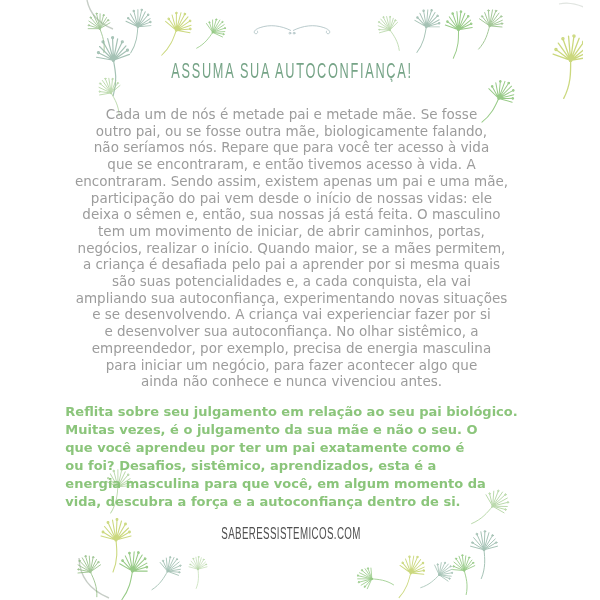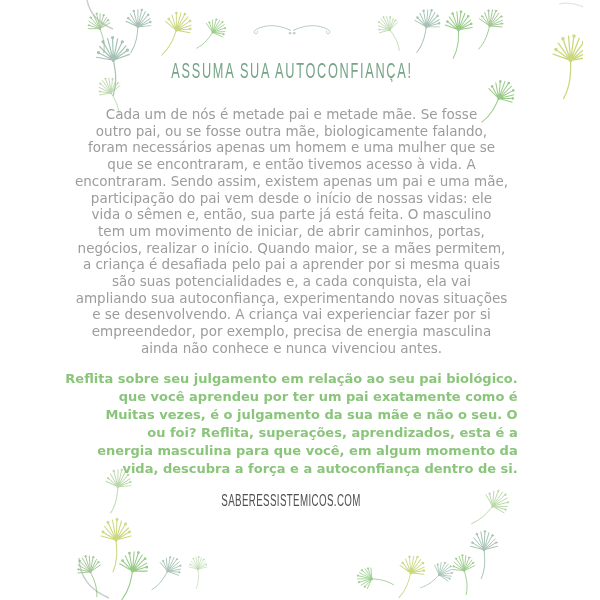--- a/index.html
+++ b/index.html
@@ -19,21 +19,21 @@
     letter-spacing:2px;text-transform:uppercase;
     transform:scale(.85,1.5);transform-origin:center;
     font-family:"Liberation Sans",sans-serif;white-space:nowrap;
   }
   .body-text{
     margin-top:24px;display:flex;flex-direction:column;align-items:center;
     font-size:13.5px;line-height:16.7px;
   }
   .body-text .tline{white-space:nowrap;}
   .reflection{
-    margin-top:13px;display:flex;flex-direction:column;align-items:flex-end;
+    margin-top:13px;display:flex;flex-direction:column;align-items:flex-start;
     font-size:13px;line-height:18px;font-weight:bold;
   }
   .reflection .tline{white-space:nowrap;}
   .footer{
     margin-top:15px;font-size:13px;letter-spacing:.5px;font-weight:500;
     text-transform:uppercase;transform:scale(.75,1.3);
     font-family:"Liberation Sans",sans-serif;white-space:nowrap;
   }
   .hidden-defs{position:absolute;width:0;height:0;overflow:hidden;}
 </style>
@@ -311,40 +311,42 @@
       <path d="M62,15 C76,8 92,6 106,11 C112,13 116,16 114,19 C112,21 108,19 110,16"></path>
       <circle cx="57" cy="19" r="1.3"></circle>
       <circle cx="63" cy="19" r="1.3"></circle>
     </svg>
 
     <h1 class="title" style="color: rgb(118, 164, 135);">Assuma sua autoconfiança!</h1>
 
     <div class="body-text" style="color: rgb(156, 156, 156);">
         <div class="tline">Cada um de nós é metade pai e metade mãe. Se fosse</div>
         <div class="tline">outro pai, ou se fosse outra mãe, biologicamente falando,</div>
-        <div class="tline">foram necessários apenas um homem e uma mulher que se</div>
+        <div class="tline">não seríamos nós. Repare que para você ter acesso à vida</div>
         <div class="tline">que se encontraram, e então tivemos acesso à vida. A</div>
         <div class="tline">encontraram. Sendo assim, existem apenas um pai e uma mãe,</div>
         <div class="tline">participação do pai vem desde o início de nossas vidas: ele</div>
-        <div class="tline">vida o sêmen e, então, sua parte já está feita. O masculino</div>
+        <div class="tline">deixa o sêmen e, então, sua nossas já está feita. O masculino</div>
         <div class="tline">tem um movimento de iniciar, de abrir caminhos, portas,</div>
         <div class="tline">negócios, realizar o início. Quando maior, se a mães permitem,</div>
         <div class="tline">a criança é desafiada pelo pai a aprender por si mesma quais</div>
         <div class="tline">são suas potencialidades e, a cada conquista, ela vai</div>
         <div class="tline">ampliando sua autoconfiança, experimentando novas situações</div>
         <div class="tline">e se desenvolvendo. A criança vai experienciar fazer por si</div>
+        <div class="tline">e desenvolver sua autoconfiança. No olhar sistêmico, a</div>
         <div class="tline">empreendedor, por exemplo, precisa de energia masculina</div>
+        <div class="tline">para iniciar um negócio, para fazer acontecer algo que</div>
         <div class="tline">ainda não conhece e nunca vivenciou antes.</div>
       </div>
 
     <div class="reflection" style="color: rgb(139, 197, 123);">
         <div class="tline">Reflita sobre seu julgamento em relação ao seu pai biológico.</div>
+        <div class="tline">Muitas vezes, é o julgamento da sua mãe e não o seu. O</div>
         <div class="tline">que você aprendeu por ter um pai exatamente como é</div>
-        <div class="tline">Muitas vezes, é o julgamento da sua mãe e não o seu. O</div>
-        <div class="tline">ou foi? Reflita, superações, aprendizados, esta é a</div>
+        <div class="tline">ou foi? Desafios, sistêmico, aprendizados, esta é a</div>
         <div class="tline">energia masculina para que você, em algum momento da</div>
         <div class="tline">vida, descubra a força e a autoconfiança dentro de si.</div>
       </div>
 
     <div class="footer" style="color: rgb(79, 79, 79);">saberessistemicos.com</div>
 
   </div>
 </div>
 
 </body></html>

